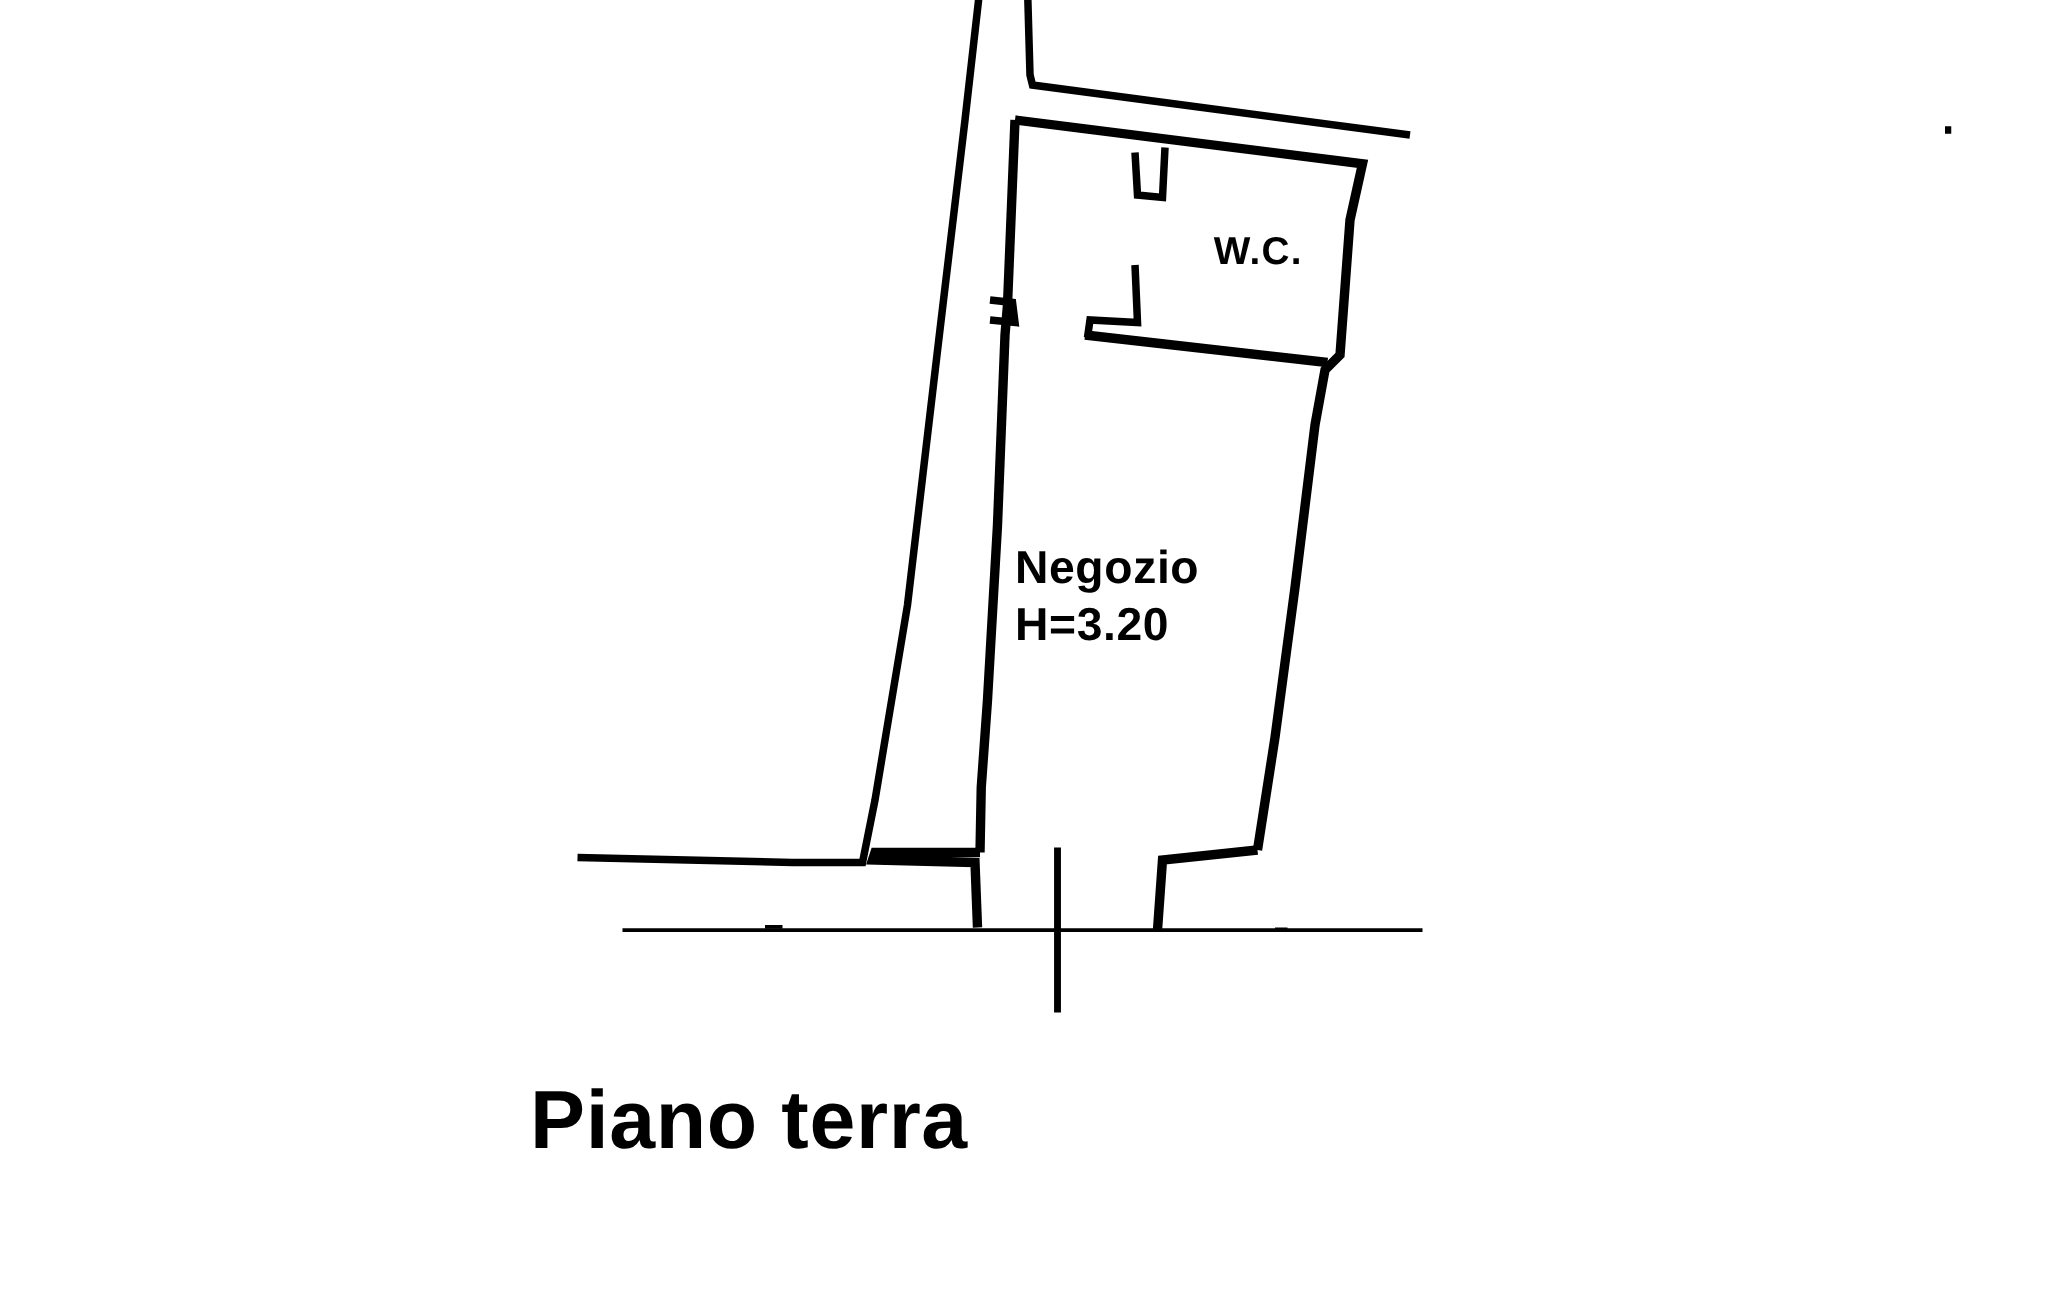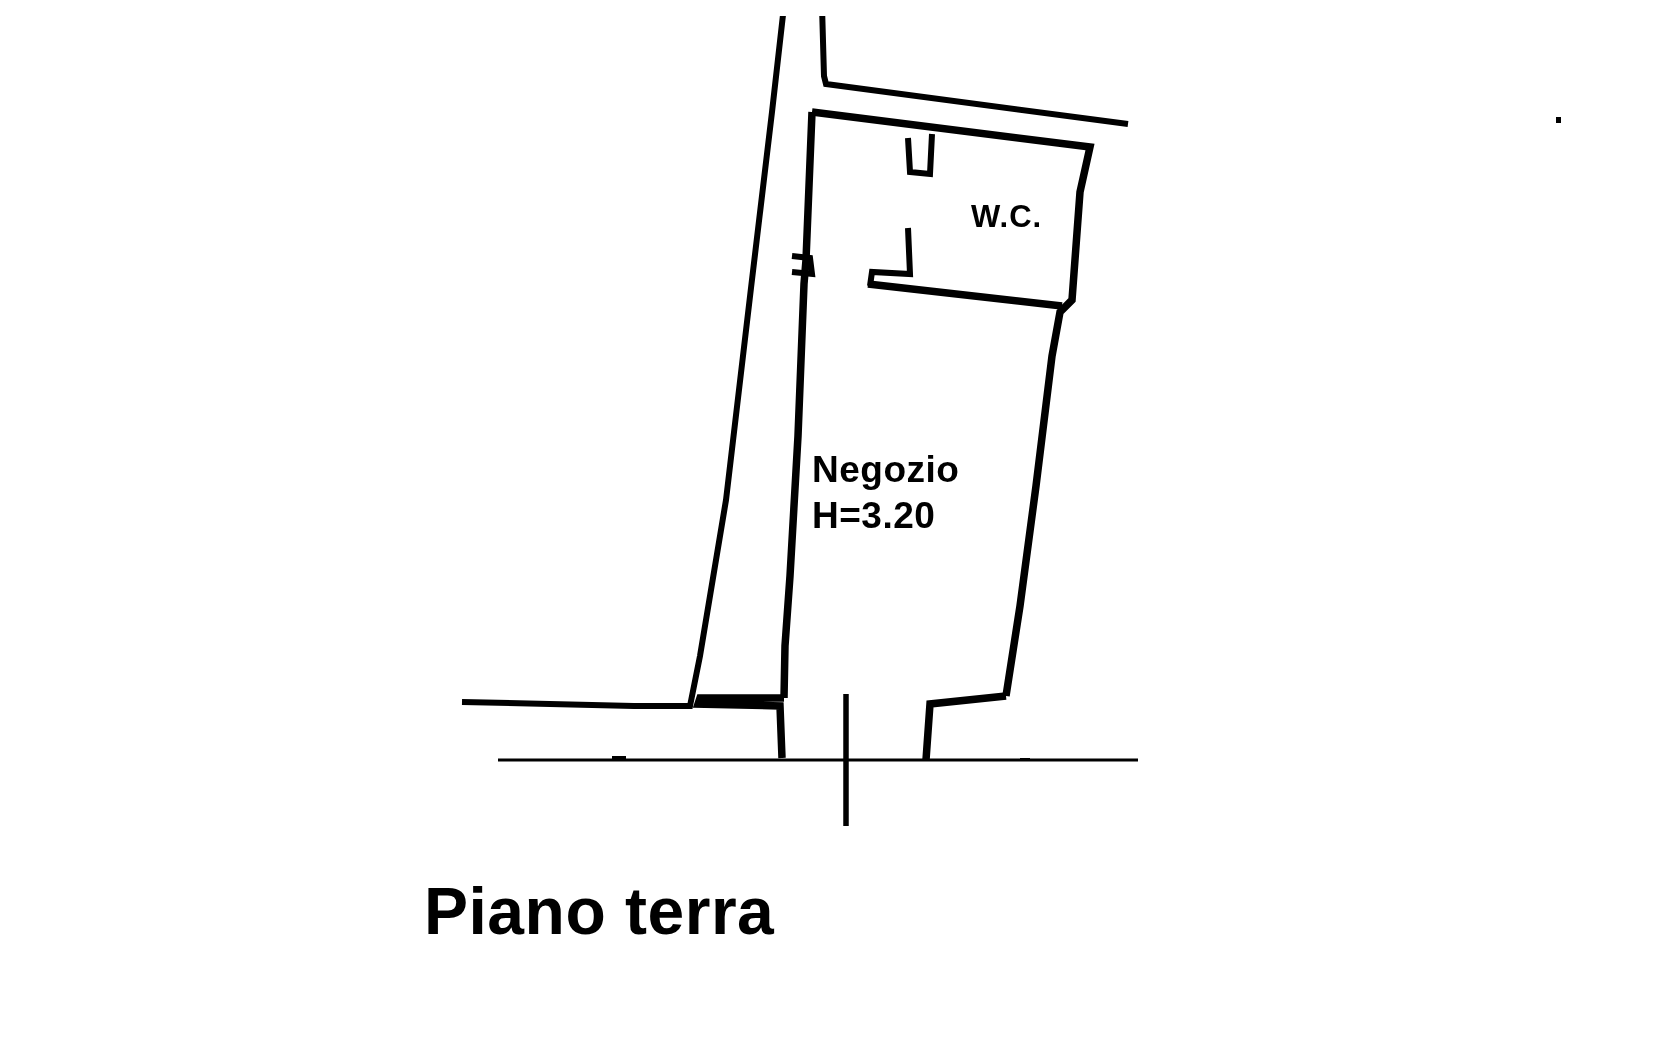--- a/index.html
+++ b/index.html
@@ -15,21 +15,20 @@
     overflow: hidden;
     font-family: "Liberation Sans", sans-serif;
     background: #ffffff;
   }
   #plan-root {
     position: absolute;
     left: 0;
     top: 0;
     width: 1654px;
     height: 772px;
-    margin-top: 16px;
   }
   svg.plan-svg {
     display: block;
     width: 1654px;
     height: 1048px;
   }
   
   .wall-thick {
     fill: none;
     stroke: #000000;

